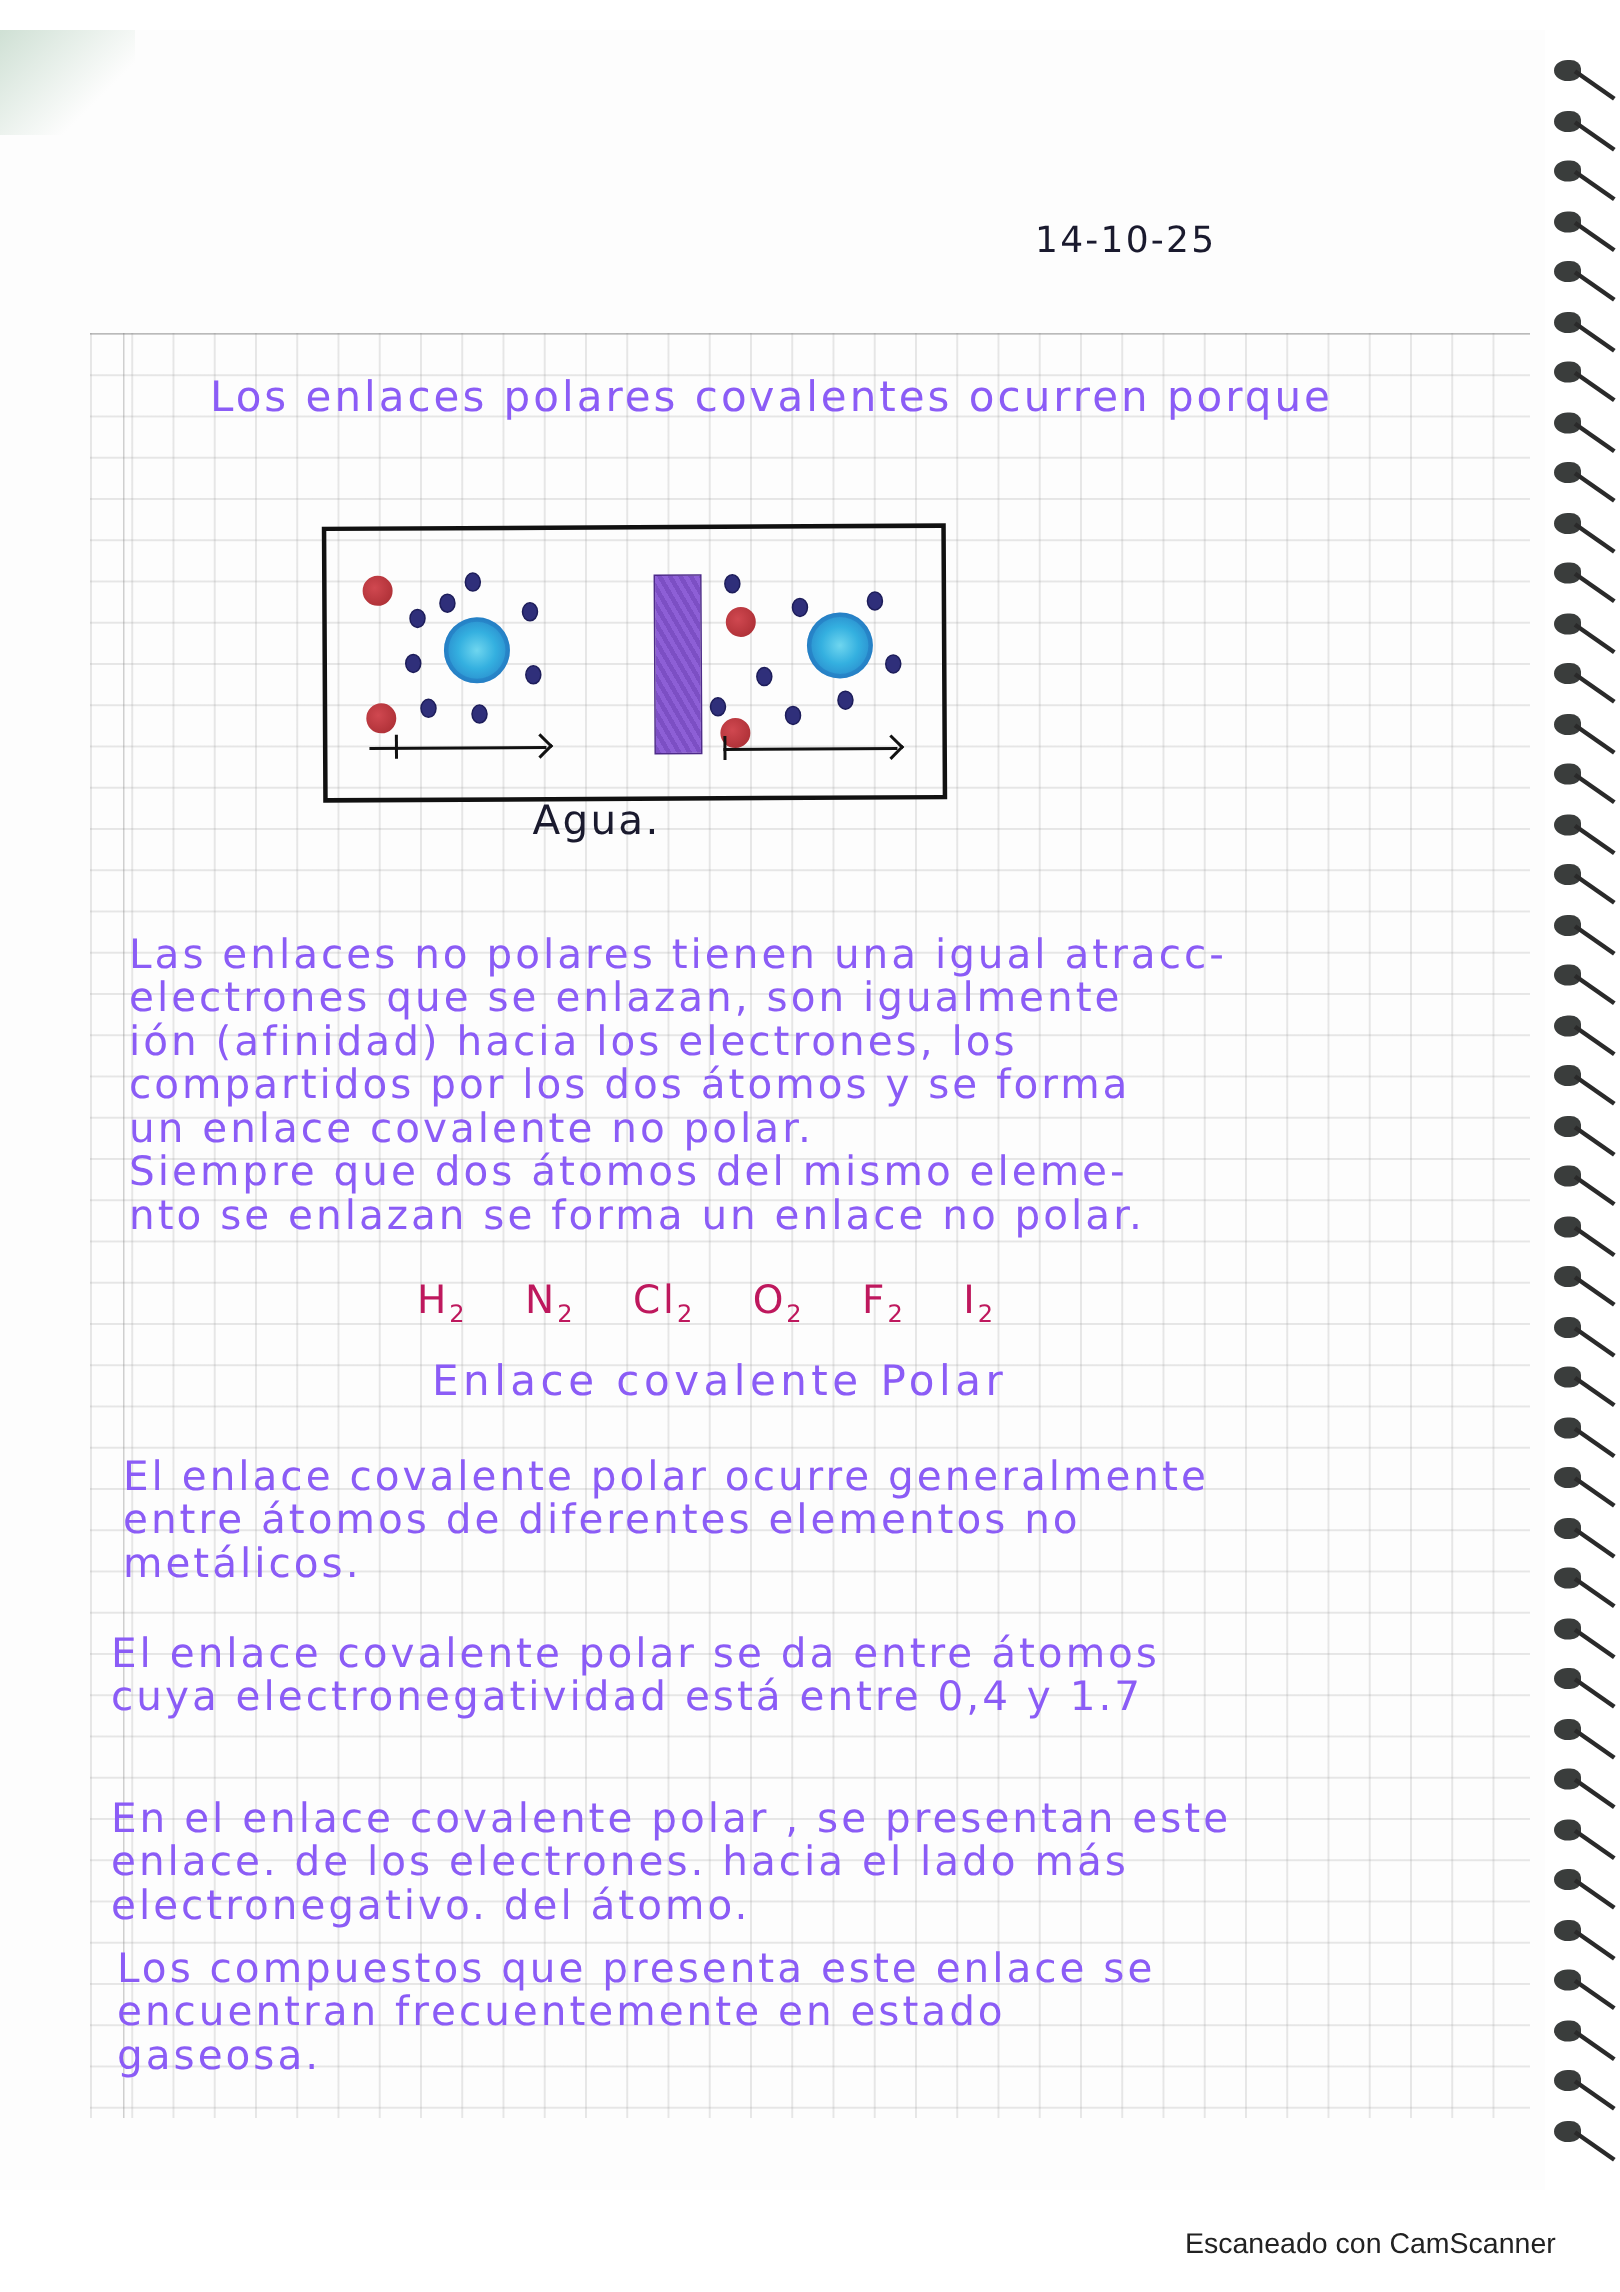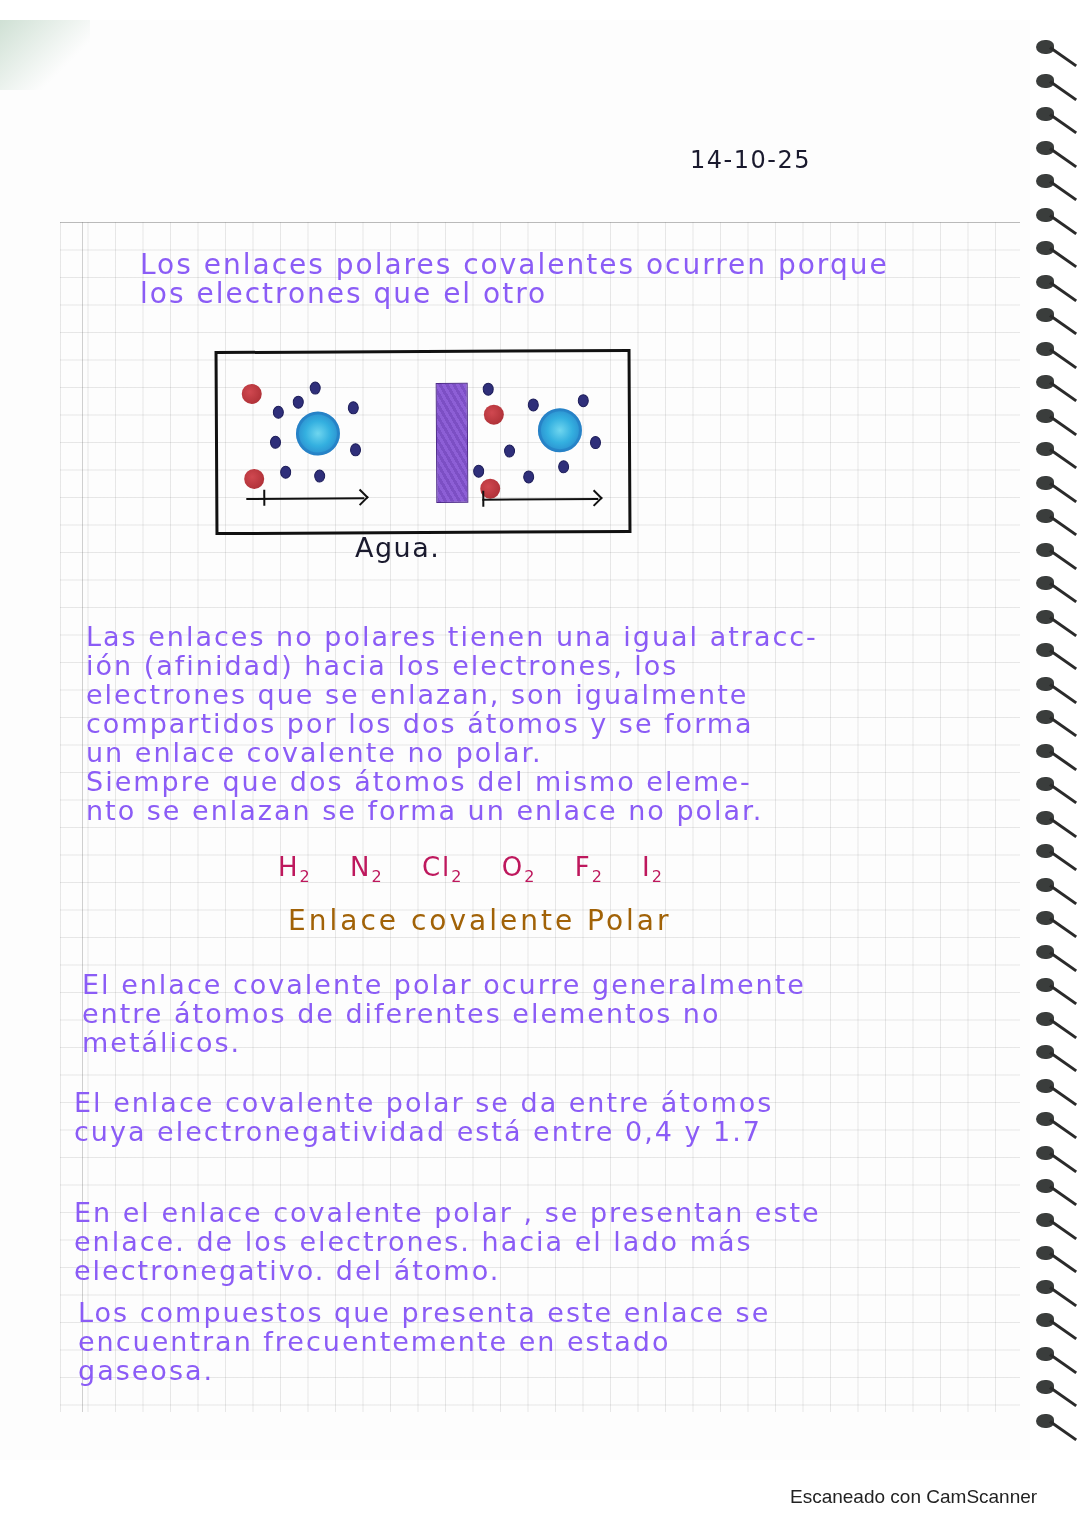--- a/index.html
+++ b/index.html
@@ -32,21 +32,21 @@
   .proton{position:absolute;width:20px;height:20px;border-radius:50%;background:radial-gradient(circle at 40% 40%,#d04850,#a52a30);}
   .electron{position:absolute;width:9px;height:11px;border-radius:50%;background:#2f2f7a;border:1px solid #1d1d5a;}
   .barrier{position:absolute;left:218px;top:30px;width:30px;height:118px;background:repeating-linear-gradient(60deg,#7c4fc4 0 3px,#8d5fd6 3px 6px);border:1px solid #4d2a8a;}
   .arrow{position:absolute;height:2px;background:#111;}
   .arrow::after{content:"";position:absolute;right:-2px;top:-6px;width:10px;height:10px;border-top:2px solid #111;border-right:2px solid #111;transform:rotate(45deg);}
   .tick{position:absolute;width:2px;height:16px;background:#111;}
   .caption{left:355px;top:532px;font-size:27px;}
   .formulas{position:absolute;left:278px;top:852px;font-size:26px;color:#be185d;letter-spacing:2px;white-space:nowrap;}
   .formulas span.f{margin-right:28px;}
   .formulas sub{font-size:16px;}
-  .heading{left:288px;top:904px;font-size:28px;color:#a16207;letter-spacing:3px;}
+  .heading{left:288px;top:904px;font-size:28px;color:#8b5cf6;letter-spacing:3px;}
   .watermark{position:absolute;left:790px;top:1486px;font-family:"Liberation Sans",sans-serif;font-size:19px;color:#222;}
 </style>
 </head>
 <body>
 
 <div class="page"></div>
 <div class="corner-shade"></div>
 <div class="grid"></div>
 <div class="top-line"></div>
 <div class="margin-line"></div>
@@ -219,21 +219,20 @@
     <div class="coil" style="top: 1393.5px;">
       <div class="loop"></div>
       <div class="wire"></div>
     </div>
   </div>
 
 <div class="hw date">14-10-25</div>
 
 <div class="para p1">
   <span class="ln">Los  enlaces polares covalentes ocurren porque</span>
-  <span class="ln">los electrones que  el otro</span>
 </div>
 
 <div class="diagram">
 
   <div class="proton" style="left:24px;top:30px;"></div>
   <div class="proton" style="left:26px;top:115px;"></div>
   <div class="nucleus" style="left:78px;top:58px;"></div>
   <div class="electron" style="left:92px;top:28px;"></div>
   <div class="electron" style="left:75px;top:42px;"></div>
   <div class="electron" style="left:55px;top:52px;"></div>
@@ -259,22 +258,22 @@
   <div class="electron" style="left:340px;top:108px;"></div>
   <div class="proton" style="left:262px;top:126px;"></div>
   <div class="tick" style="left:264px;top:138px;"></div>
   <div class="arrow" style="left:264px;top:146px;width:116px;"></div>
 </div>
 
 <div class="hw caption">Agua.</div>
 
 <div class="para p2">
   <span class="ln">Las enlaces  no polares tienen una igual atracc-</span>
+  <span class="ln">electrones que se  enlazan, son igualmente</span>
   <span class="ln">ión   (afinidad)  hacia los electrones, los</span>
-  <span class="ln">electrones que se  enlazan, son igualmente</span>
   <span class="ln">compartidos  por los dos átomos  y se forma</span>
   <span class="ln">un enlace covalente no polar.</span>
   <span class="ln"> Siempre que dos átomos del  mismo eleme-</span>
   <span class="ln">nto se enlazan  se  forma un enlace no polar.</span>
 </div>
 
 <div class="formulas">
   <span class="f"><span>H</span><sub>2</sub></span>
   <span class="f"><span>N</span><sub>2</sub></span>
   <span class="f"><span>Cl</span><sub>2</sub></span>

